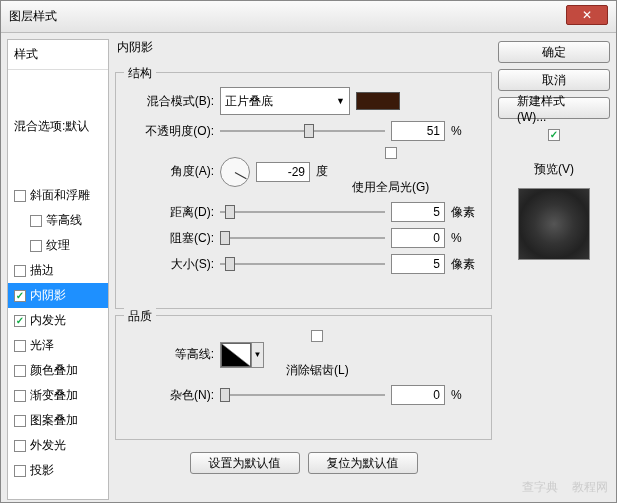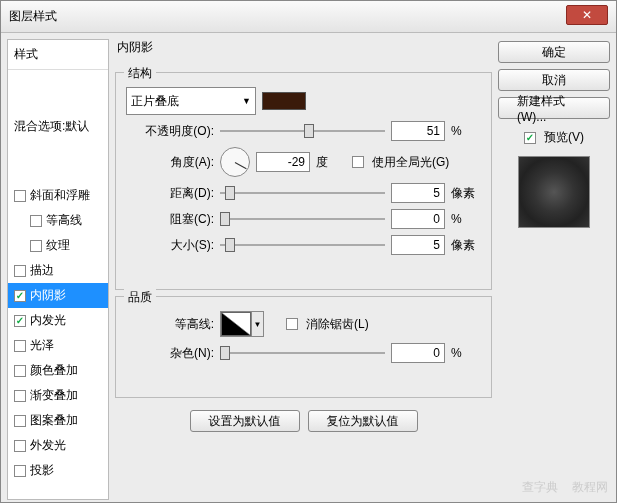--- a/index.html
+++ b/index.html
@@ -32,21 +32,21 @@
 .numbox { width: 54px; height: 20px; border: 1px solid #888; background: #fff; padding: 0 4px; display: flex; align-items: center; justify-content: flex-end; }
 .unit { width: 30px; }
 .angle-dial { width: 30px; height: 30px; border: 1px solid #888; border-radius: 50%; background: #f8f8f8; position: relative; }
 .angle-dial::after { content:""; position:absolute; width:13px; height:1px; background:#333; top:50%; left:50%; transform-origin:left center; transform: rotate(29deg); }
 .btn { height: 22px; border: 1px solid #888; background: linear-gradient(#fdfdfd,#e4e4e4); padding: 0 18px; display: inline-flex; align-items: center; justify-content: center; border-radius: 3px; min-width: 94px; }
 .right-panel { width: 112px; display: flex; flex-direction: column; gap: 6px; align-items: stretch; padding-top:2px; }
 .contour-sw { width: 30px; height: 24px; border: 1px solid #666; background: linear-gradient(to top right,#000 0%,#000 48%,#fff 52%,#fff 100%); display:inline-block; }
 .contour-wrap { display:inline-flex; border:1px solid #888; }
 .contour-arrow { width:12px; background:#e8e8e8; border-left:1px solid #888; display:flex; align-items:center; justify-content:center; font-size:8px; }
 .preview-box { width: 72px; height: 72px; border: 1px solid #888; background: radial-gradient(circle at 50% 50%, #555 0%, #333 40%, #222 70%, #333 100%); margin: 4px auto 0; }
-.cb-inline { display:inline-flex; align-items:center; gap:8px; }
+.cb-inline { display:inline-flex; align-items:center; gap:20px;flex-direction:column; }
 .watermark { position:absolute; right:8px; bottom:6px; color:#ccc; font-size:14px; display:flex; gap:14px; pointer-events:none; }
 .btn-row { display:flex; gap:8px; justify-content:center; margin-top:6px; }
 </style>
 </head>
 <body>
 
 <div class="window">
   <div class="titlebar">
     <span class="title">图层样式</span>
     <div class="close-btn">
@@ -113,20 +113,21 @@
         </div>
     </div>
 
     <div class="center-panel">
       <div class="panel-title">内阴影</div>
 
       <div class="fieldset">
         <span class="legend">结构</span>
 
         <div class="row">
+          <label>混合模式(B):</label>
           <div class="dropdown">
             <span>正片叠底</span>
             <span class="arrow">▼</span>
           </div>
           <div class="swatch"></div>
         </div>
 
         <div class="row">
           <label>不透明度(O):</label>
           <div class="slider">

